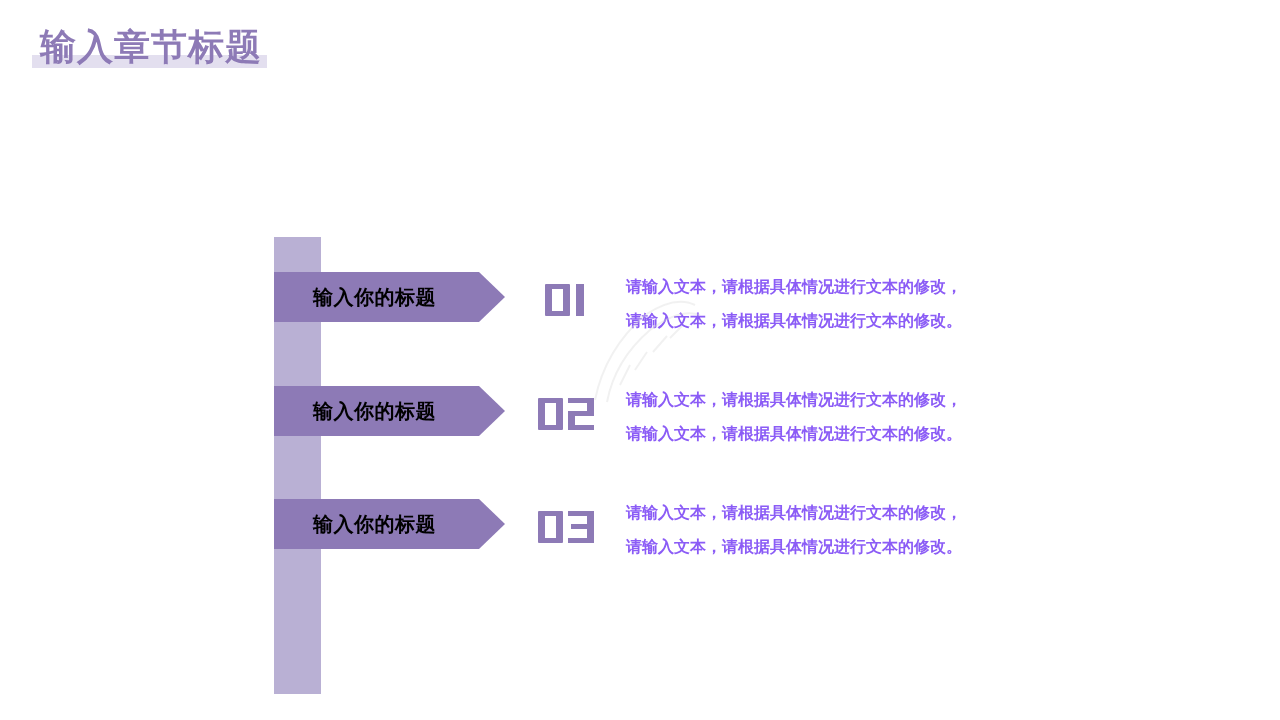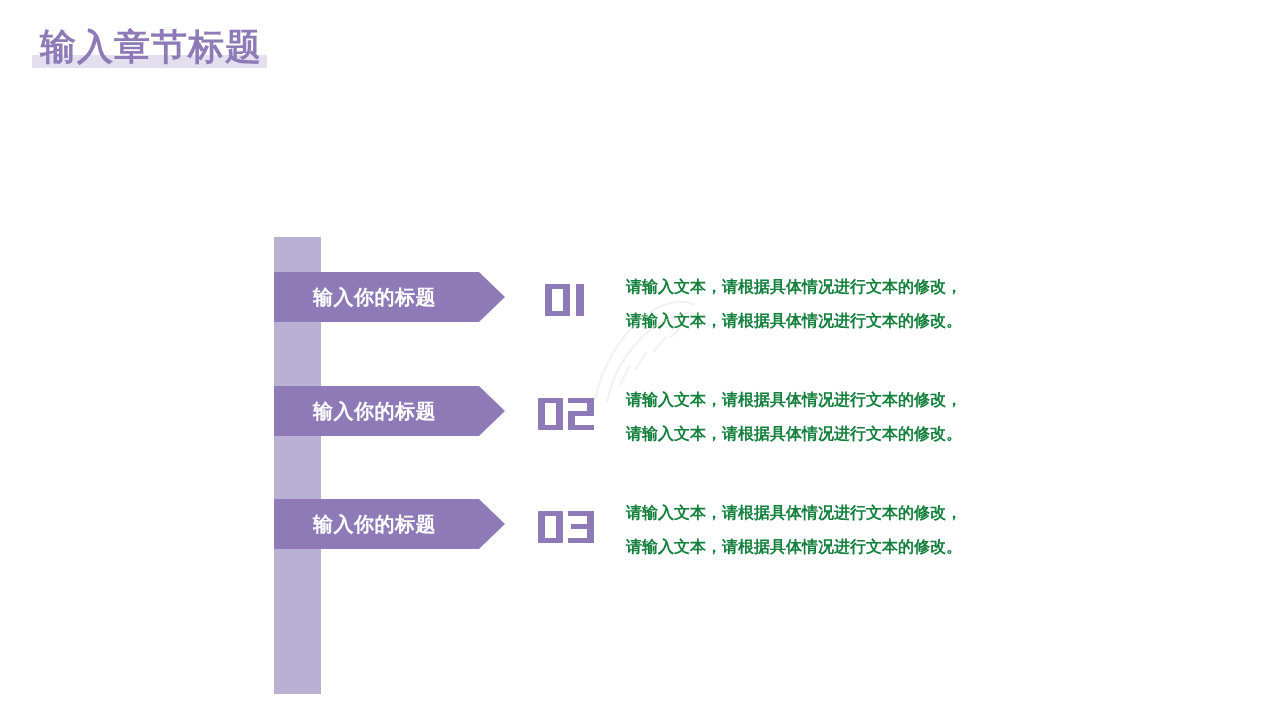--- a/index.html
+++ b/index.html
@@ -57,21 +57,21 @@
       clip-path: polygon(0 0, 205px 0, 231px 25px, 205px 50px, 0 50px);
     }
     .banner-label {
       position: absolute;
       left: 39px;
       top: 0;
       height: 54px;
       line-height: 50px;
       font-size: 20px;
       font-weight: bold;
-      color: #ffffff;
+      color: #000000;
       white-space: nowrap;
       letter-spacing: 0.5px;
     }
     .num {
       position: absolute;
       height: 32px;
     }
     .digit {
       position: absolute;
       top: 0;
@@ -104,21 +104,21 @@
       height: 1px;
       overflow: hidden;
       clip: rect(0 0 0 0);
     }
     .desc {
       position: absolute;
       left: 626px;
       width: 420px;
       font-size: 16px;
       font-weight: bold;
-      color: #15803d;
+      color: #8b5cf6;
       line-height: 34px;
       white-space: nowrap;
     }
     .desc-line {
       display: block;
       height: 34px;
     }
     .watermark {
       position: absolute;
       left: 585px;

